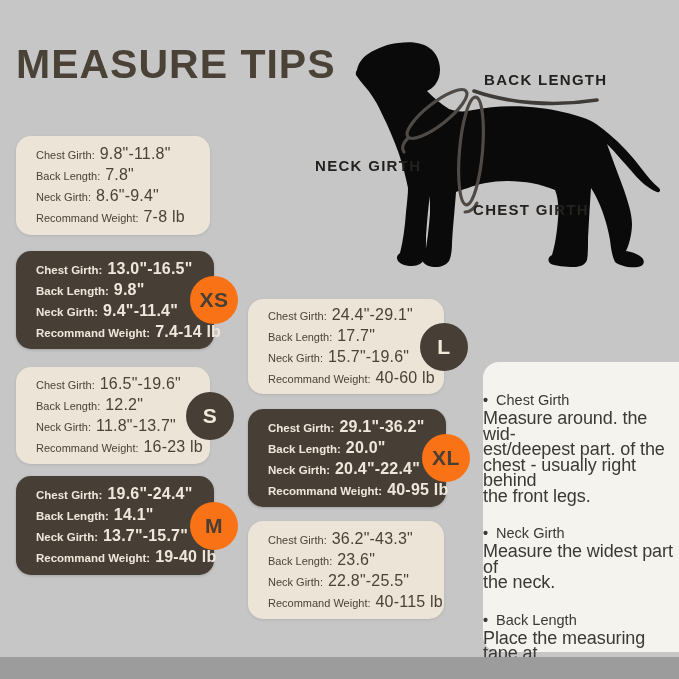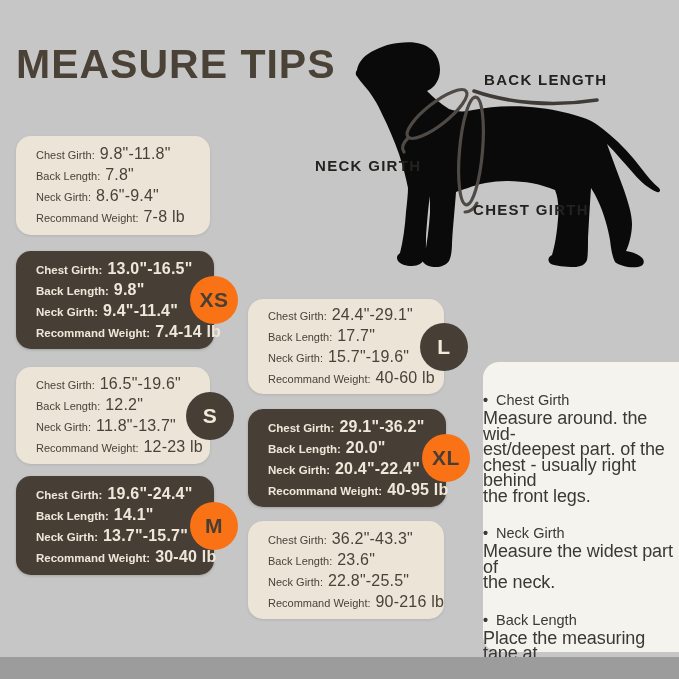--- a/index.html
+++ b/index.html
@@ -174,41 +174,41 @@
     <div class="row">
         <span class="lbl">Back Length:</span>
         <span class="val">12.2"</span>
       </div>
     <div class="row">
         <span class="lbl">Neck Girth:</span>
         <span class="val">11.8"-13.7"</span>
       </div>
     <div class="row">
         <span class="lbl">Recommand Weight:</span>
-        <span class="val">12-23 lb</span>
+        <span class="val">16-23 lb</span>
       </div>
     <div class="badge dark">S</div>
   </div>
 
   <div class="card dark" style="left:16px;top:476px;width:198px;height:99px">
     <div class="row">
         <span class="lbl">Chest Girth:</span>
         <span class="val">19.6"-24.4"</span>
       </div>
     <div class="row">
         <span class="lbl">Back Length:</span>
         <span class="val">14.1"</span>
       </div>
     <div class="row">
         <span class="lbl">Neck Girth:</span>
         <span class="val">13.7"-15.7"</span>
       </div>
     <div class="row">
         <span class="lbl">Recommand Weight:</span>
-        <span class="val">30-40 lb</span>
+        <span class="val">19-40 lb</span>
       </div>
     <div class="badge light">M</div>
   </div>
 
   <div class="card light" style="left:248px;top:299px;width:196px;height:95px">
     <div class="row">
         <span class="lbl">Chest Girth:</span>
         <span class="val">24.4"-29.1"</span>
       </div>
     <div class="row">
@@ -254,21 +254,21 @@
     <div class="row">
         <span class="lbl">Back Length:</span>
         <span class="val">23.6"</span>
       </div>
     <div class="row">
         <span class="lbl">Neck Girth:</span>
         <span class="val">22.8"-25.5"</span>
       </div>
     <div class="row">
         <span class="lbl">Recommand Weight:</span>
-        <span class="val">90-216 lb</span>
+        <span class="val">40-115 lb</span>
       </div>
   </div>
 
   <div class="tips-panel">
     <div class="tip">
       <div class="tip-title"><span class="bullet">•</span><span>Chest Girth</span></div>
       <div class="tip-body">Measure around. the wid-
 est/deepest part. of the
 chest - usually right behind
 the front legs.</div>

